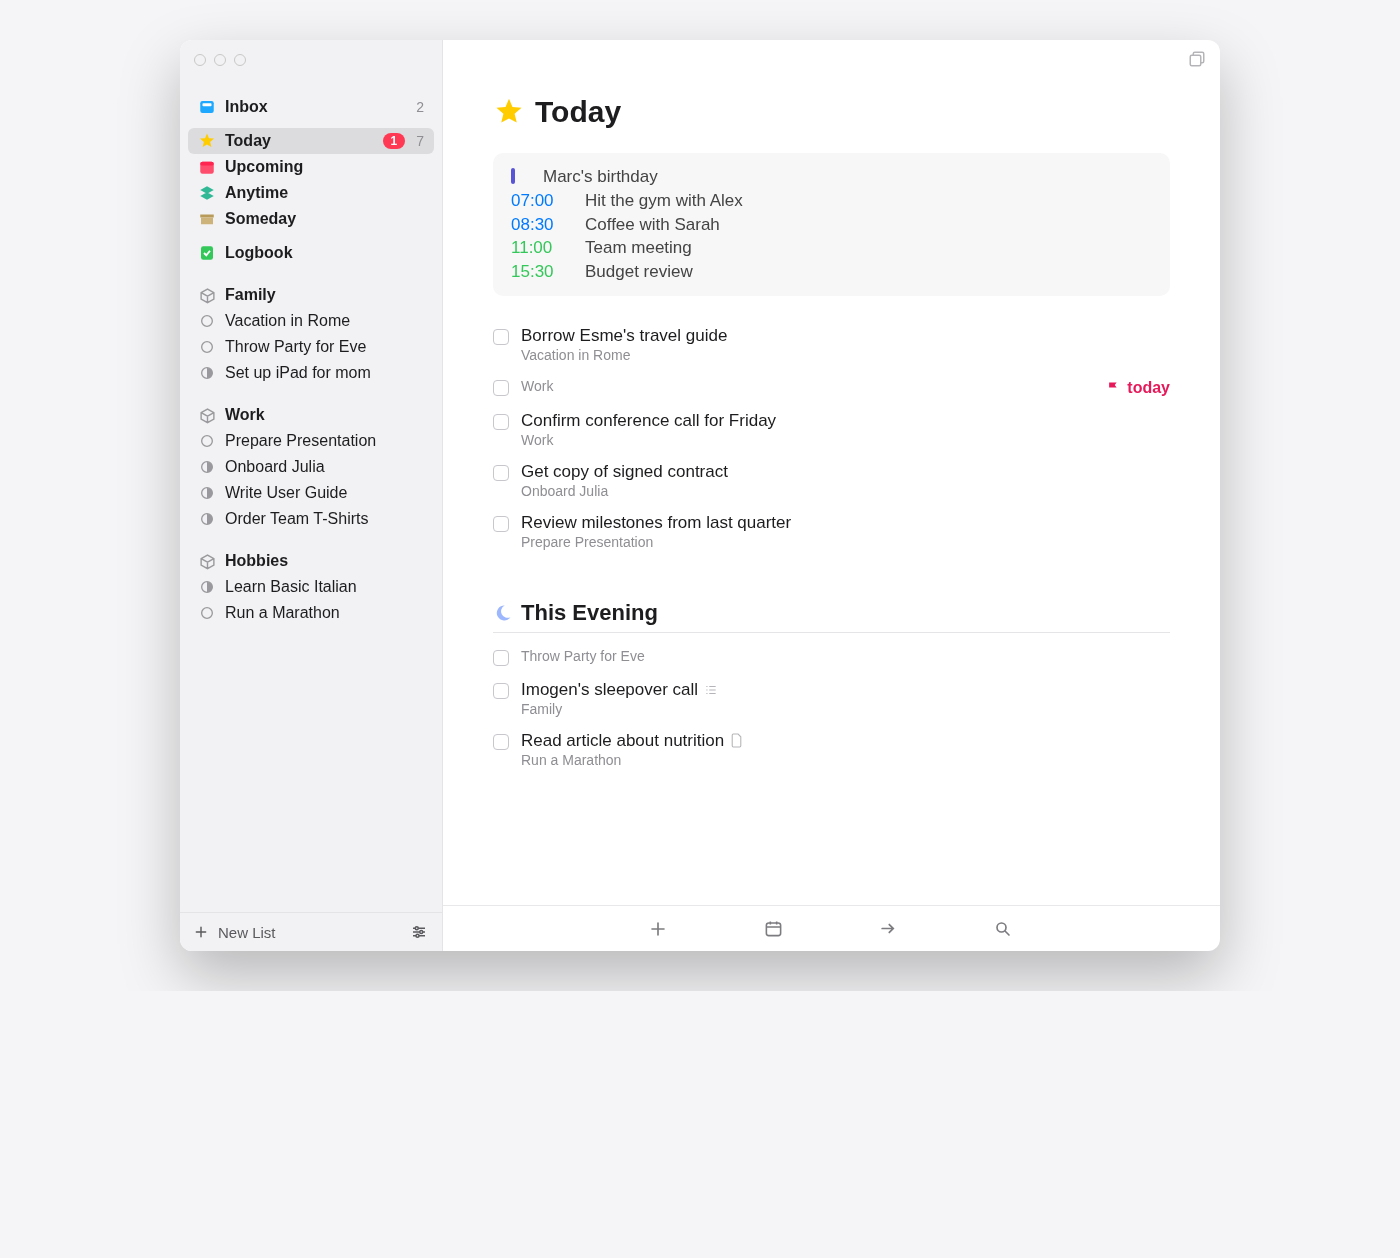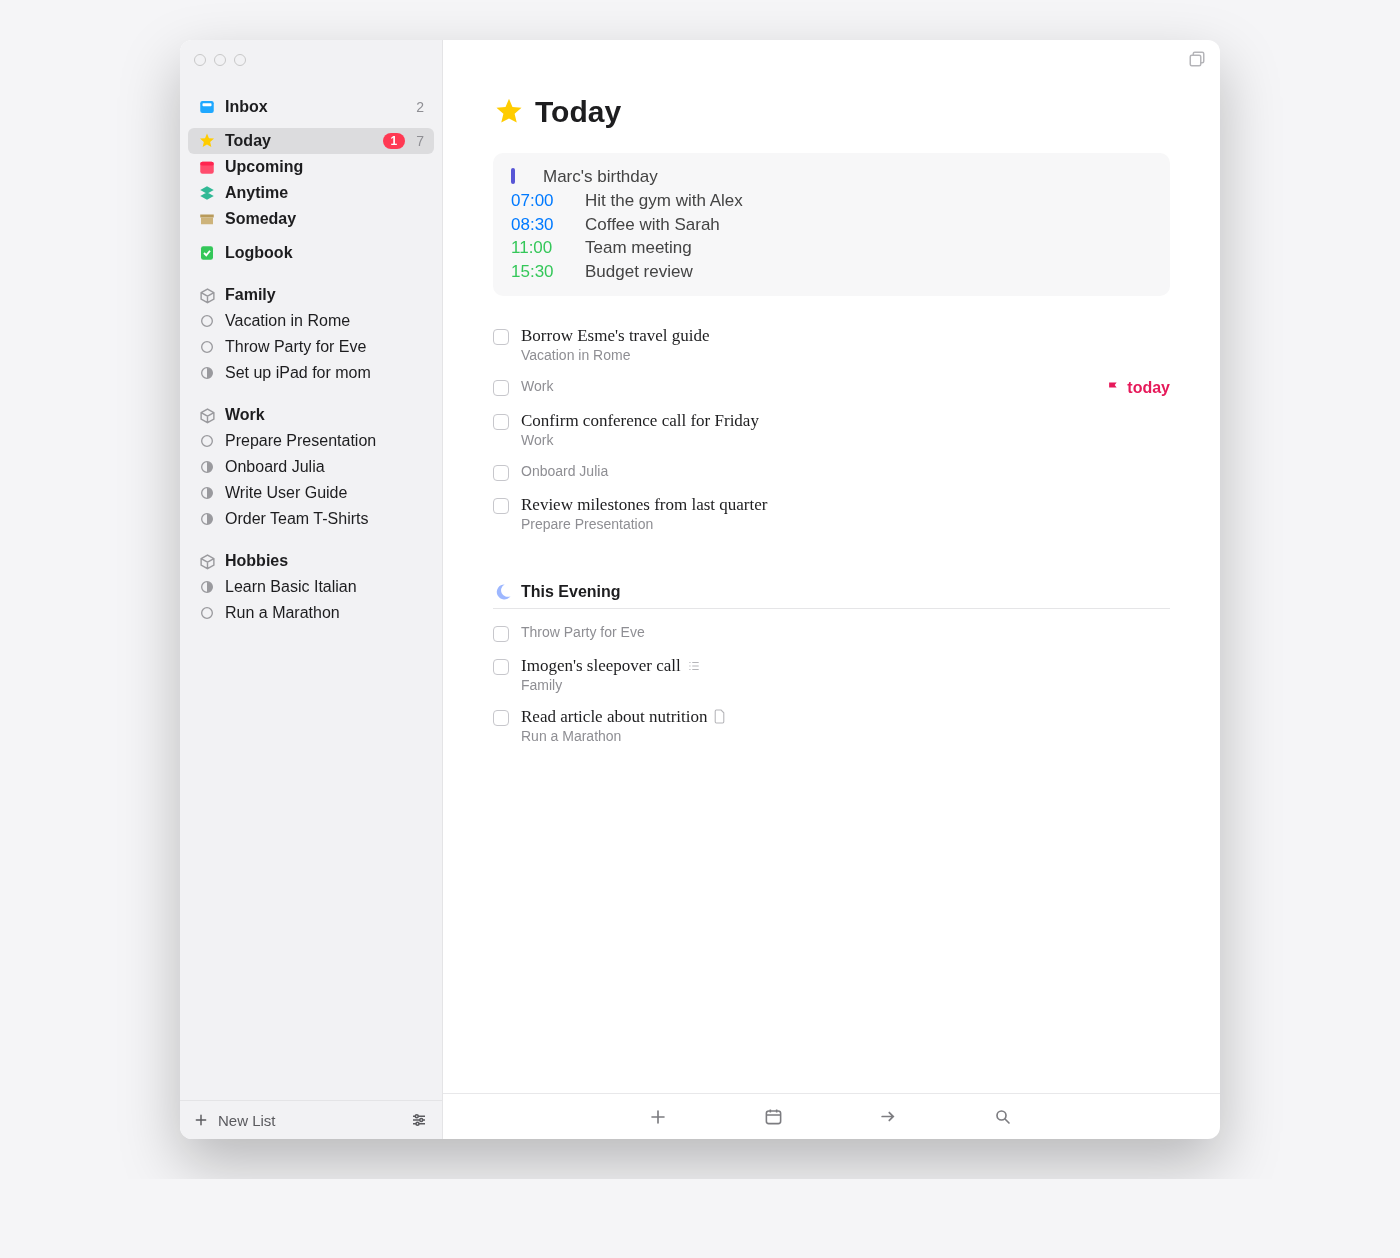--- a/index.html
+++ b/index.html
@@ -6,21 +6,21 @@
   body {
     font-family: -apple-system, BlinkMacSystemFont, "Segoe UI", Helvetica, Arial, sans-serif;
     background: #f5f5f7;
     display: flex;
     justify-content: center;
     align-items: flex-start;
     padding: 40px;
   }
   .window {
     width: 1040px;
-    height: 1099px;
+    height: 911px;
     background: #fff;
     border-radius: 12px;
     box-shadow: 0 25px 60px rgba(0,0,0,0.25);
     display: flex;
     overflow: hidden;
     position: relative;
   }
   
   .sidebar {
     width: 263px;
@@ -130,38 +130,38 @@
     align-items: flex-start;
   }
   .checkbox {
     width: 16px; height: 16px;
     border: 1.5px solid #c7c7cc;
     border-radius: 4px;
     margin-top: 3px;
     flex-shrink: 0;
   }
   .task-body { flex: 1; }
-  .task-title { font-size: 17px; color: #1d1d1f; display:flex; align-items:center; gap:6px;font-family:Liberation Serif, serif;}
+  .task-title { font-size: 17px; color: #1d1d1f; display:flex; align-items:center; gap:6px;}
   .task-sub { font-size: 14px; color: #8e8e93; margin-top: 1px; }
   .deadline {
     color: #e6195a;
     font-size: 16px;
     font-weight: 600;
     display: flex;
     align-items: center;
     gap: 6px;
     margin-top: 2px;
   }
   .section-heading {
     display: flex;
     align-items: center;
     gap: 8px;
     margin-top: 50px;
     margin-bottom: 6px;
-    font-size: 16px;
+    font-size: 22px;
     font-weight: 700;
     color: #1d1d1f;
   }
   .section-heading .moon { color: #8aa9ff; font-size: 18px; }
   .section-divider { border:none; border-top:1px solid #e5e5e7; margin-bottom:14px; }
   .mini-icon { color:#b5b5b9; font-size:14px; }
   
   .main-bottom {
     border-top: 1px solid #e8e8ea;
     height: 46px;
@@ -454,20 +454,23 @@
         <div class="task-title">
                 <span>Confirm conference call for Friday</span>
               </div>
         <div class="task-sub">Work</div>
       </div>
 
     </div>
           <div class="task">
       <div class="checkbox"></div>
       <div class="task-body">
+        <div class="task-title">
+                <span>Get copy of signed contract</span>
+              </div>
         <div class="task-sub">Onboard Julia</div>
       </div>
 
     </div>
           <div class="task">
       <div class="checkbox"></div>
       <div class="task-body">
         <div class="task-title">
                 <span>Review milestones from last quarter</span>
               </div>

